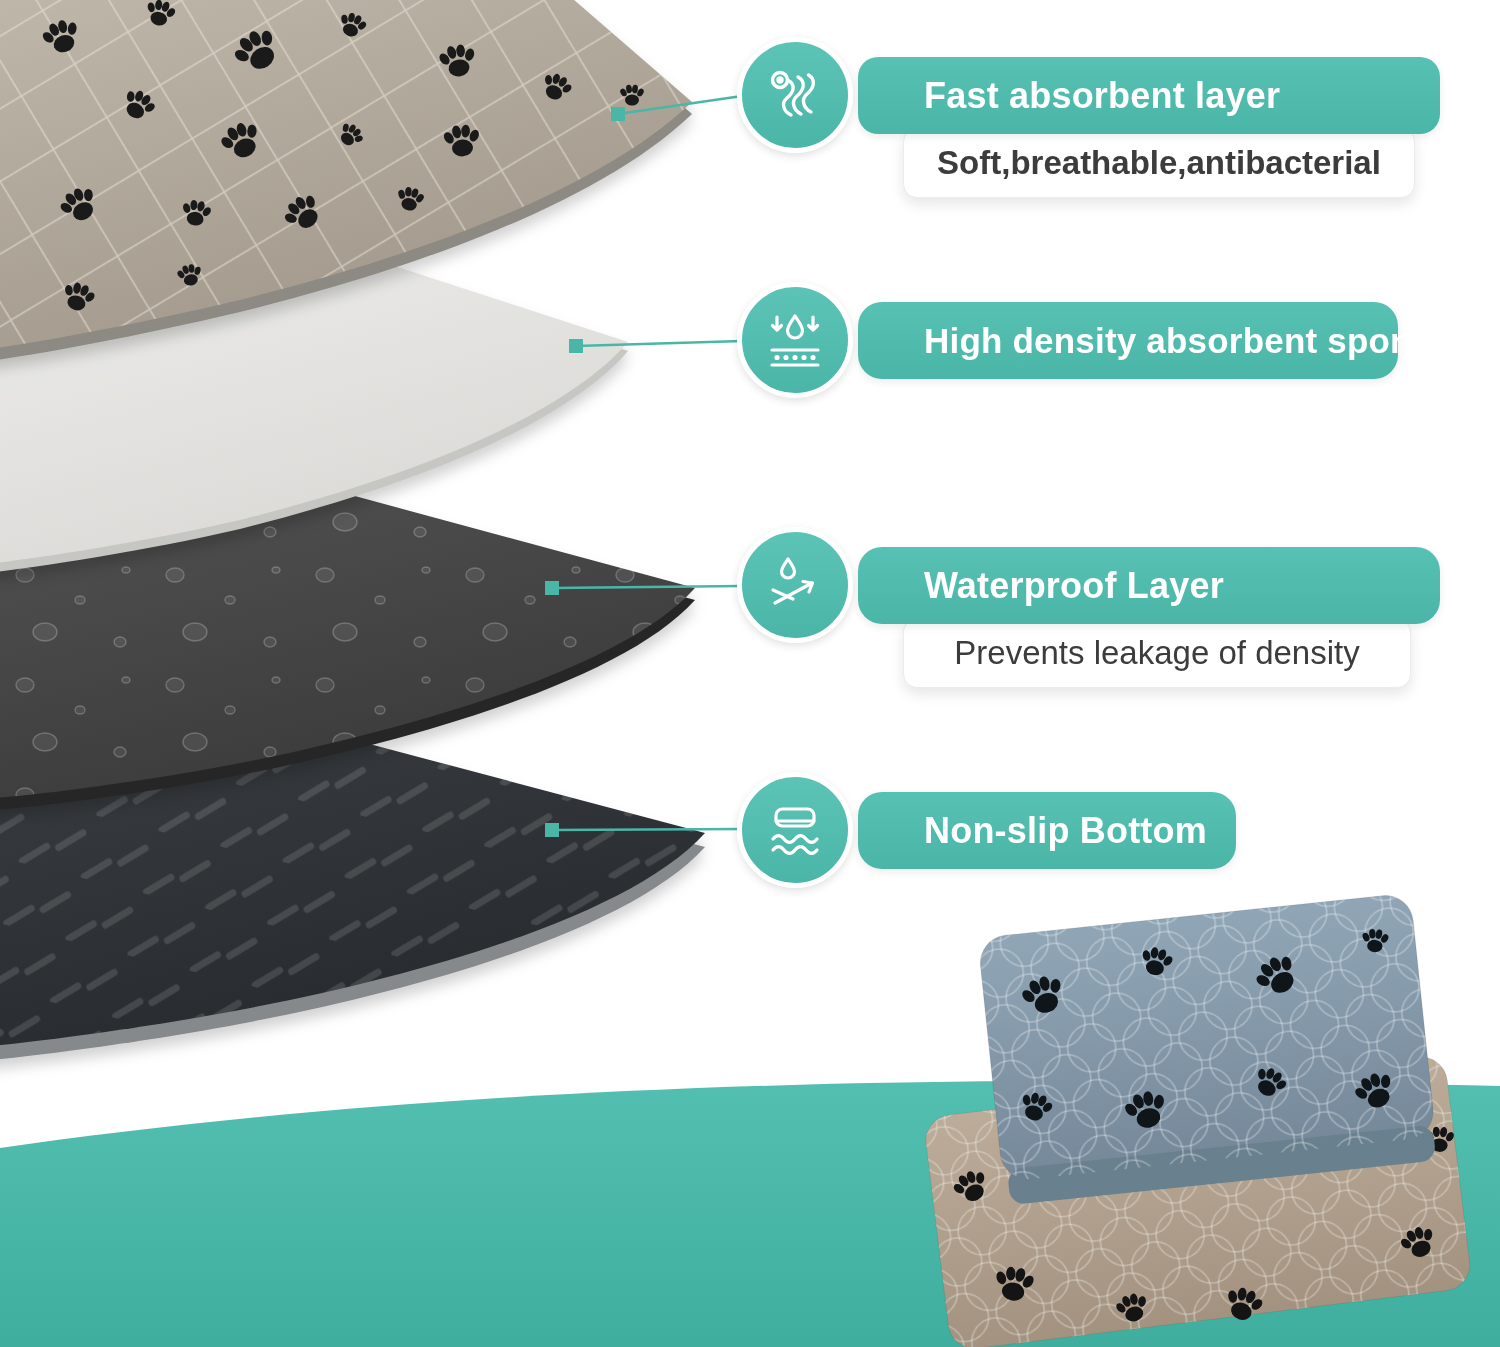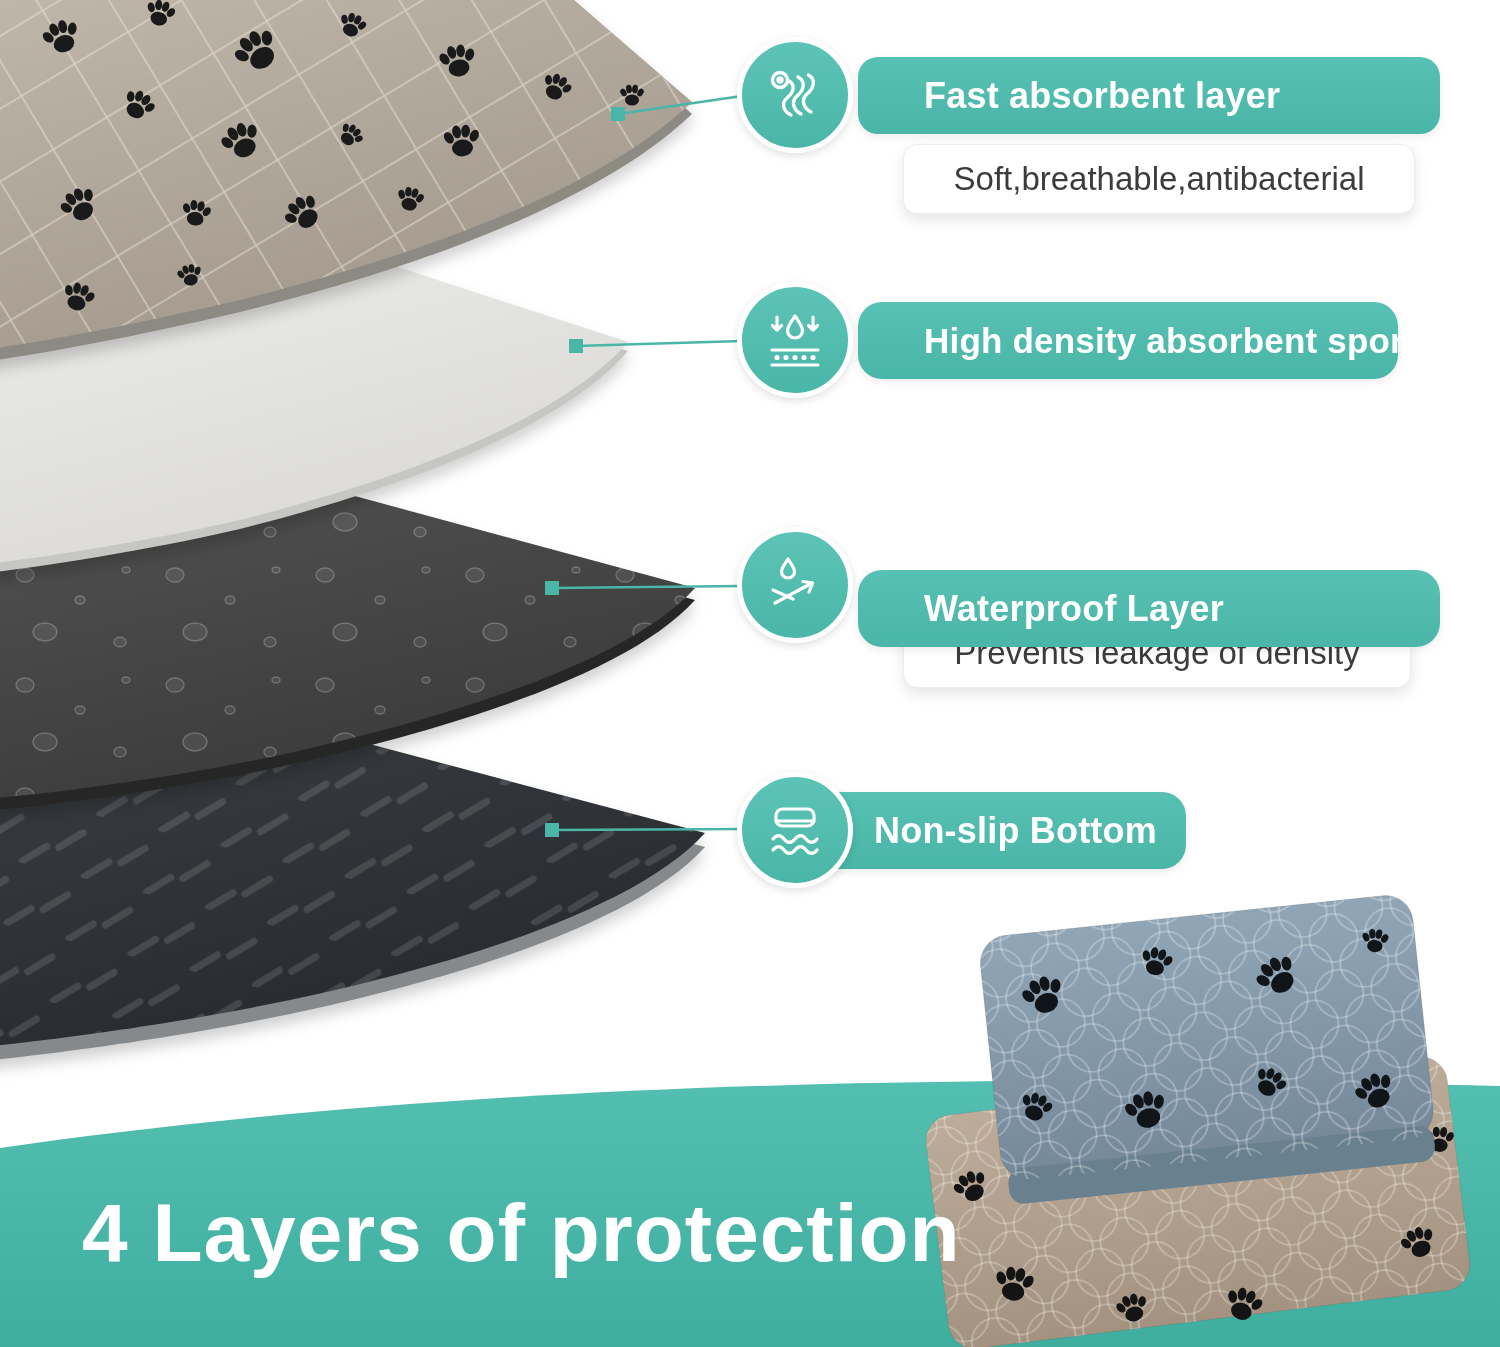--- a/index.html
+++ b/index.html
@@ -197,21 +197,21 @@
           <use href="#paw" transform="translate(1370,1110) rotate(-20) scale(1.6)"></use>
         </g>
       </g>
     </g>
   </svg>
 
   <div class="callout">
     <div class="banner" style="left:858px; top:57px; width:582px;border-radius:20px;">
       <span>Fast absorbent layer</span>
     </div>
-    <div class="subbox" style="left:903px; top:144px; width:512px;">
+    <div class="subbox" style="left:903px; top:128px; width:512px;font-weight:bold;">
       <span>Soft,breathable,antibacterial</span>
     </div>
     <div class="icon-circle" style="left:737px; top:37px;">
       <svg viewBox="0 0 64 64">
         <g fill="none" stroke="#fff" stroke-width="3.4" stroke-linecap="round" stroke-linejoin="round">
           <circle cx="17" cy="17" r="7.5"></circle>
           <circle cx="17" cy="17" r="2"></circle>
           <path d="M24.5,17 C34,22 30,30 24,35 C18,40 20,48 28,52"></path>
           <path d="M35,14 C44,19 40,28 34,33 C28,38 30,47 38,51"></path>
           <path d="M45.5,12 C54,17 50,26 44,31 C38,36 40,45 48,49"></path>
@@ -238,49 +238,48 @@
             <circle cx="23" cy="49.5" r="2.6"></circle>
             <circle cx="32" cy="49.5" r="2.6"></circle>
           <circle cx="41" cy="49.5" r="2.6"></circle>
             <circle cx="50" cy="49.5" r="2.6"></circle>
         </g>
       </svg>
     </div>
   </div>
 
   <div class="callout">
-    <div class="banner" style="left:858px; top:547px; width:582px;margin-top:23px;">
+    <div class="banner" style="left:858px; top:547px; width:582px;">
       <span>Waterproof Layer</span>
     </div>
     <div class="subbox" style="left:903px; top:618px; width:508px;">
       <span>Prevents leakage of density</span>
     </div>
     <div class="icon-circle" style="left:737px; top:527px;">
       <svg viewBox="0 0 64 64">
         <g fill="none" stroke="#fff" stroke-width="3.2" stroke-linecap="round" stroke-linejoin="round">
           <path d="M25,6 c3.8,5.5 6.5,9 6.5,12.5 a6.5,6.5 0 1,1 -13,0 C18.5,15 21.2,11.5 25,6 Z"></path>
           <path d="M10,37 L30,46"></path>
           <path d="M12,50 L49,30"></path>
           <path d="M40,28.5 L49.5,30 L46,39"></path>
         </g>
       </svg>
     </div>
   </div>
 
   <div class="callout">
-    <div class="banner" style="left:808px; top:792px; width:378px;">
+    <div class="banner" style="left:858px; top:792px; width:378px;">
       <span>Non-slip Bottom</span>
     </div>
     <div class="icon-circle" style="left:737px; top:772px;">
       <svg viewBox="0 0 64 64">
         <g fill="none" stroke="#fff" stroke-width="3.2" stroke-linecap="round" stroke-linejoin="round">
           <rect x="13" y="11" width="38" height="17" rx="6.5"></rect>
           <path d="M13,23 h38"></path>
           <path d="M10,41 c3.5,-4.5 7.5,-4.5 11,0 c3.5,4.5 7.5,4.5 11,0 c3.5,-4.5 7.5,-4.5 11,0 c3.5,4.5 7.5,4.5 11,0"></path>
           <path d="M10,52 c3.5,-4.5 7.5,-4.5 11,0 c3.5,4.5 7.5,4.5 11,0 c3.5,-4.5 7.5,-4.5 11,0 c3.5,4.5 7.5,4.5 11,0"></path>
         </g>
       </svg>
     </div>
   </div>
 
-  <div class="big-title">4 Layers of protection</div>
 
 </div>
 
 </body></html>

